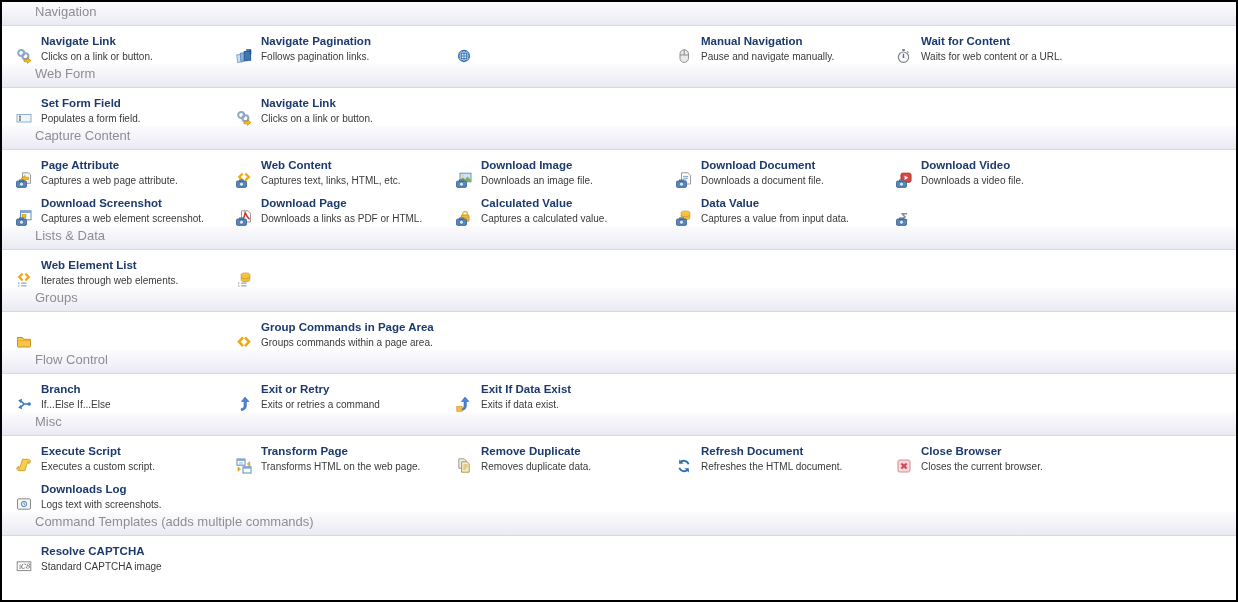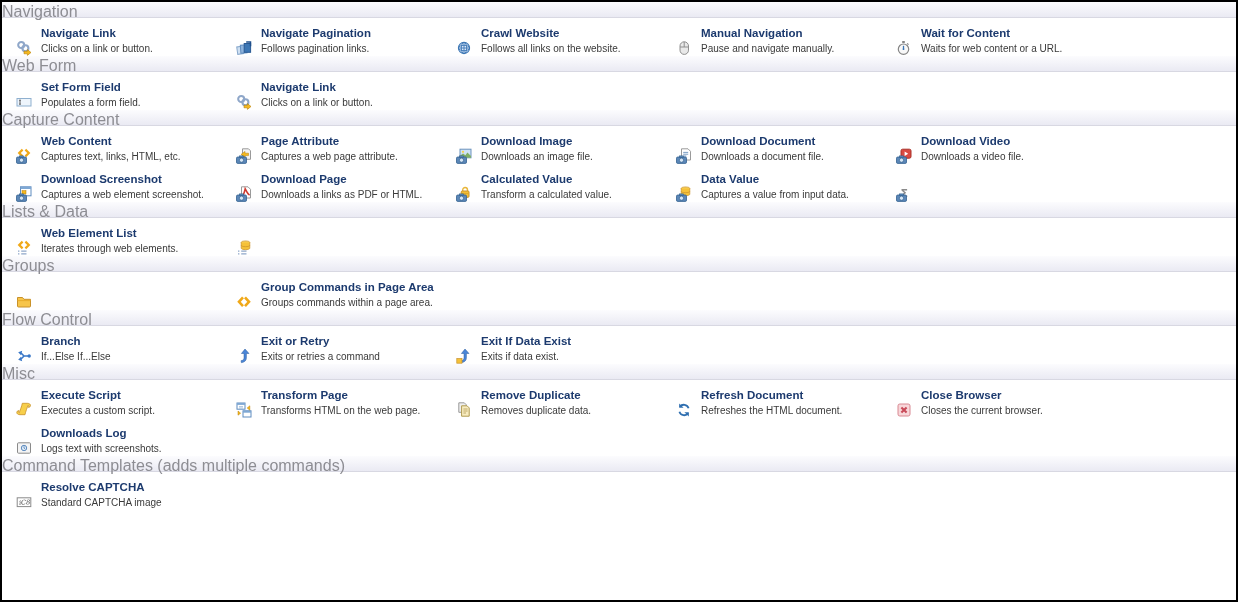--- a/index.html
+++ b/index.html
@@ -2,22 +2,22 @@
 <html><head>
 <meta charset="utf-8">
 <style>
   html,body { margin:0; padding:0; background:#ffffff; }
   .frame {
     width:1238px; height:602px; box-sizing:border-box;
     border:2px solid #000; background:#fff; overflow:hidden;
     font-family:"Liberation Sans", sans-serif;
   }
   .section-header {
-    height:16px; line-height:20px; box-sizing:border-box;
-    font-size:16px; color:#8d8d93;
+    height:24px; line-height:20px; box-sizing:border-box;
+    padding-left:33px; font-size:13px; color:#8d8d93;
     background:linear-gradient(#fcfcfe, #eaeaf3);
     border-bottom:1px solid #d8d8e2;
   }
   .items-grid {
     display:grid;
     grid-template-columns:220px 220px 220px 220px 1fr;
     grid-auto-rows:38px;
     padding-left:8px;
   }
   .cmd-item {
@@ -72,24 +72,20 @@
 
   <div class="cmd-item">
     <span class="icon">
             <svg width="16" height="16" viewBox="0 0 16 16">
               <circle cx="8" cy="8" r="5.6" fill="#ddeafa" stroke="#3c76b4" stroke-width="1.1"></circle>
               <path d="M2.4 8h11.2M8 2.4v11.2" stroke="#3c76b4" stroke-width="0.9"></path>
               <ellipse cx="8" cy="8" rx="2.7" ry="5.6" fill="none" stroke="#3c76b4" stroke-width="0.9"></ellipse>
               <ellipse cx="8" cy="8" rx="5.6" ry="2.7" fill="none" stroke="#3c76b4" stroke-width="0.9"></ellipse>
             </svg>
           </span>
-    <span class="txt">
-      <span class="title">Crawl Website</span>
-      <span class="desc">Follows all links on the website.</span>
-    </span>
   </div>
 
   <div class="cmd-item">
     <span class="icon">
             <svg width="16" height="16" viewBox="0 0 16 16">
               <rect x="4" y="1.8" width="8.5" height="12.6" rx="4.2" fill="#e9e9e9" stroke="#8f8f8f"></rect>
               <path d="M8.2 1.8v5.2M4 7h8.5" stroke="#8f8f8f" fill="none"></path>
             </svg>
           </span>
     <span class="txt">
@@ -149,50 +145,50 @@
   </div>
 </div>
   </section>
 
   <section class="cmd-section">
     <div class="section-header">Capture Content</div>
     <div class="items-grid">
   <div class="cmd-item">
     <span class="icon">
             <svg width="16" height="16" viewBox="0 0 16 16">
+              <path d="M6.5 0.8h6l2 2v8.5h-8z" fill="#f4f4f4" stroke="#9a9a9a"></path>
+              <path d="M12.5 5.2H9V3.4L5 6.4l4 3V7.6h3.5z" fill="#f5b91e" stroke="#b97f06" stroke-width="0.5"></path>
+              <g>
+                <rect x="0.5" y="9" width="10" height="6.4" rx="1.2" fill="#5b87b8" stroke="#33618f" stroke-width="0.8"></rect>
+                <rect x="3.3" y="7.9" width="4.2" height="1.6" fill="#5b87b8" stroke="#33618f" stroke-width="0.6"></rect>
+                <circle cx="5.5" cy="12.2" r="2.1" fill="#d6e6f5" stroke="#33618f" stroke-width="0.7"></circle>
+              </g>
+            </svg>
+          </span>
+    <span class="txt">
+      <span class="title">Page Attribute</span>
+      <span class="desc">Captures a web page attribute.</span>
+    </span>
+  </div>
+
+  <div class="cmd-item">
+    <span class="icon">
+            <svg width="16" height="16" viewBox="0 0 16 16">
               <path d="M6.6 1.6 3.2 5l3.4 3.4" fill="none" stroke="#f0a817" stroke-width="2.2"></path>
               <path d="M9.4 1.6 12.8 5 9.4 8.4" fill="none" stroke="#f0a817" stroke-width="2.2"></path>
               <g>
                 <rect x="0.5" y="9" width="10" height="6.4" rx="1.2" fill="#5b87b8" stroke="#33618f" stroke-width="0.8"></rect>
                 <rect x="3.3" y="7.9" width="4.2" height="1.6" fill="#5b87b8" stroke="#33618f" stroke-width="0.6"></rect>
                 <circle cx="5.5" cy="12.2" r="2.1" fill="#d6e6f5" stroke="#33618f" stroke-width="0.7"></circle>
               </g>
             </svg>
           </span>
     <span class="txt">
       <span class="title">Web Content</span>
       <span class="desc">Captures text, links, HTML, etc.</span>
-    </span>
-  </div>
-
-  <div class="cmd-item">
-    <span class="icon">
-            <svg width="16" height="16" viewBox="0 0 16 16">
-              <path d="M6.5 0.8h6l2 2v8.5h-8z" fill="#f4f4f4" stroke="#9a9a9a"></path>
-              <path d="M12.5 5.2H9V3.4L5 6.4l4 3V7.6h3.5z" fill="#f5b91e" stroke="#b97f06" stroke-width="0.5"></path>
-              <g>
-                <rect x="0.5" y="9" width="10" height="6.4" rx="1.2" fill="#5b87b8" stroke="#33618f" stroke-width="0.8"></rect>
-                <rect x="3.3" y="7.9" width="4.2" height="1.6" fill="#5b87b8" stroke="#33618f" stroke-width="0.6"></rect>
-                <circle cx="5.5" cy="12.2" r="2.1" fill="#d6e6f5" stroke="#33618f" stroke-width="0.7"></circle>
-              </g>
-            </svg>
-          </span>
-    <span class="txt">
-      <span class="title">Page Attribute</span>
-      <span class="desc">Captures a web page attribute.</span>
     </span>
   </div>
 
   <div class="cmd-item">
     <span class="icon">
             <svg width="16" height="16" viewBox="0 0 16 16">
               <rect x="4" y="1.2" width="11" height="8.6" fill="#cfe3f7" stroke="#6d93bd"></rect>
               <circle cx="7" cy="3.8" r="1.1" fill="#f8d24a"></circle>
               <path d="M4 7.8l3-2.4 2.4 1.9 2-2.8 3.6 3.4v1.9H4z" fill="#7fae66"></path>
               <g>
@@ -289,21 +285,21 @@
               <rect x="5.2" y="6.9" width="7.8" height="1.2" fill="#e0a92a"></rect>
               <g>
                 <rect x="0.5" y="9" width="10" height="6.4" rx="1.2" fill="#5b87b8" stroke="#33618f" stroke-width="0.8"></rect>
                 <rect x="3.3" y="7.9" width="4.2" height="1.6" fill="#5b87b8" stroke="#33618f" stroke-width="0.6"></rect>
                 <circle cx="5.5" cy="12.2" r="2.1" fill="#d6e6f5" stroke="#33618f" stroke-width="0.7"></circle>
               </g>
             </svg>
           </span>
     <span class="txt">
       <span class="title">Calculated Value</span>
-      <span class="desc">Transform a calculated value.</span>
+      <span class="desc">Captures a calculated value.</span>
     </span>
   </div>
 
   <div class="cmd-item">
     <span class="icon">
             <svg width="16" height="16" viewBox="0 0 16 16">
               <g stroke="#c8912a" stroke-width="0.7">
                 <ellipse cx="9.5" cy="2.4" rx="4.3" ry="1.5" fill="#f8cf55"></ellipse>
                 <path d="M5.2 2.4v5.8c0 .9 1.9 1.5 4.3 1.5s4.3-.6 4.3-1.5V2.4" fill="#f5c138"></path>
                 <path d="M5.2 5.2c0 .9 1.9 1.5 4.3 1.5s4.3-.6 4.3-1.5" fill="none"></path>

